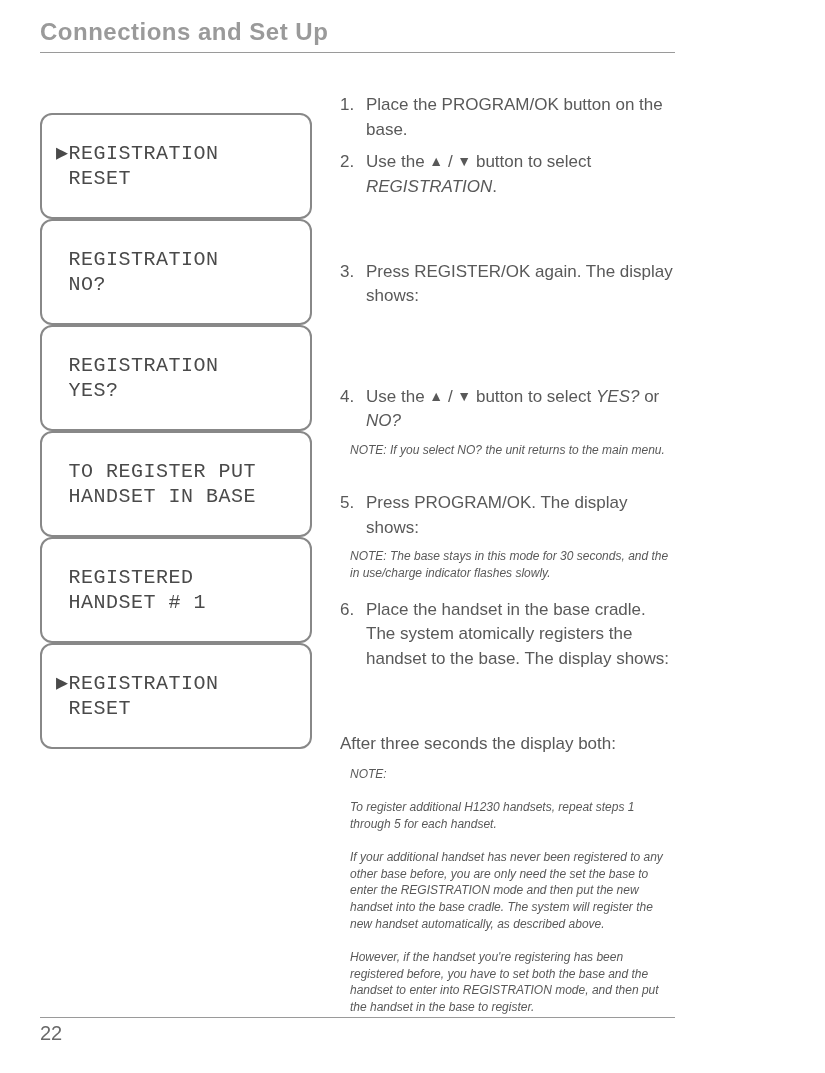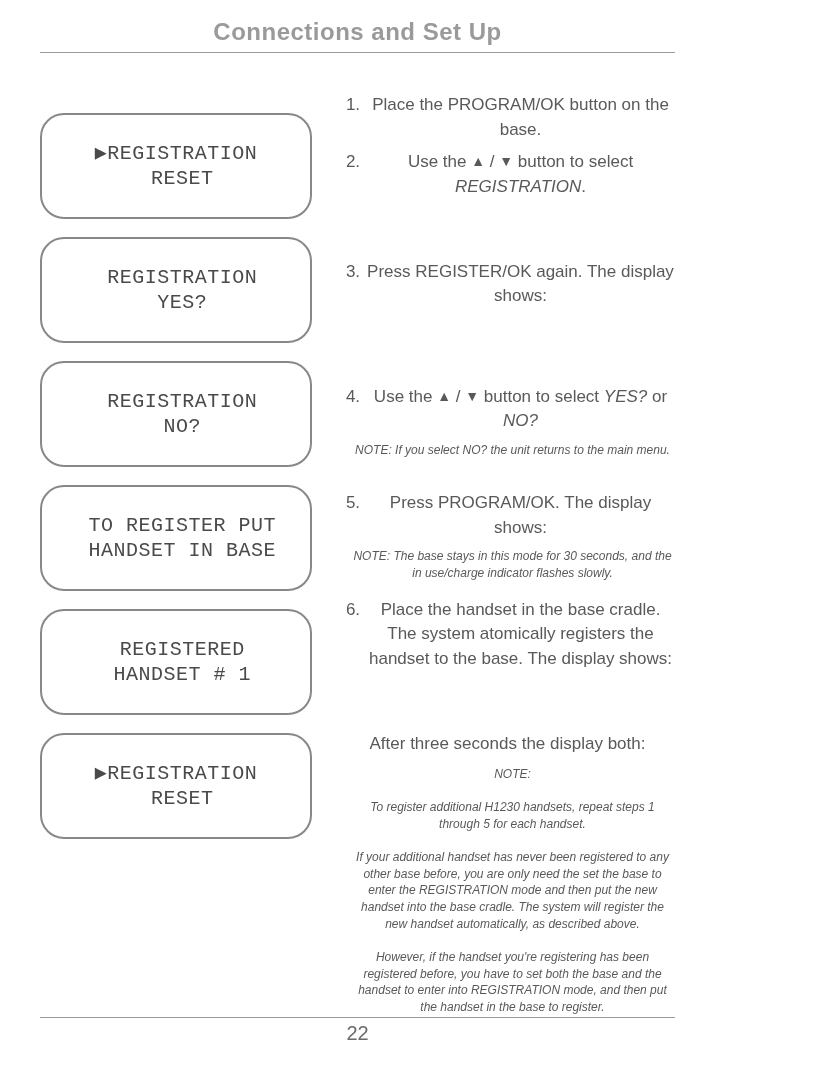--- a/index.html
+++ b/index.html
@@ -1,27 +1,27 @@
 <!DOCTYPE html>
 <html><head>
 <meta charset="utf-8">
 <style>
   * { box-sizing: border-box; margin: 0; padding: 0; }
   html, body { width: 825px; height: 1073px; background: #fff; font-family: "Helvetica Neue", Arial, sans-serif; color: #5c5c5c; }
-  .page { width: 715px; height: 1073px; position: relative; padding: 18px 40px 0 40px; text-align: center; }
+  .page { width: 715px; height: 1073px; position: relative; padding: 18px 40px 0 40px; }
   .title-row { border-bottom: 1.5px solid #9a9a9a; padding-bottom: 6px; margin-bottom: 40px; }
   .title-row h1 { font-size: 24px; font-weight: 700; letter-spacing: 0.5px; color: #9a9a9a; }
   .body { display: flex; gap: 28px; }
   .lcd-col { width: 272px; flex-shrink: 0; padding-top: 20px; }
   .text-col { flex: 1; font-size: 17px; line-height: 1.45; color: #595959; font-stretch: condensed; }
   .lcd-box {
     border: 2px solid #888;
-    border-radius: 24px;
+    border-radius: 12px;
     padding: 20px 14px 20px 14px;
-    margin-bottom: 18px;
+    margin-bottom: 0;
     font-family: "Courier New", monospace;
     font-size: 20px;
     letter-spacing: 0.5px;
     color: #4a4a4a;
     line-height: 1.25;
     white-space: pre;
   }
   .lcd-box.large { padding: 26px 14px; }
   ol.steps { list-style: none; }
   ol.steps > li { margin-bottom: 8px; display: flex; }
@@ -46,24 +46,24 @@
     <h1>Connections and Set Up</h1>
   </div>
 
   <div class="body">
 
     <div class="lcd-col">
       <div class="lcd-box large"><span>▶REGISTRATION</span>
 <span> RESET</span></div>
 
       <div class="lcd-box large"><span> REGISTRATION</span>
-<span> YES?</span></div>
+<span> NO?</span></div>
 
       <div class="lcd-box large"><span> REGISTRATION</span>
-<span> NO?</span></div>
+<span> YES?</span></div>
 
       <div class="lcd-box large"><span> TO REGISTER PUT</span>
 <span> HANDSET IN BASE</span></div>
 
       <div class="lcd-box large"><span> REGISTERED</span>
 <span> HANDSET # 1</span></div>
 
       <div class="lcd-box large"><span>▶REGISTRATION</span>
 <span> RESET</span></div>
     </div>

